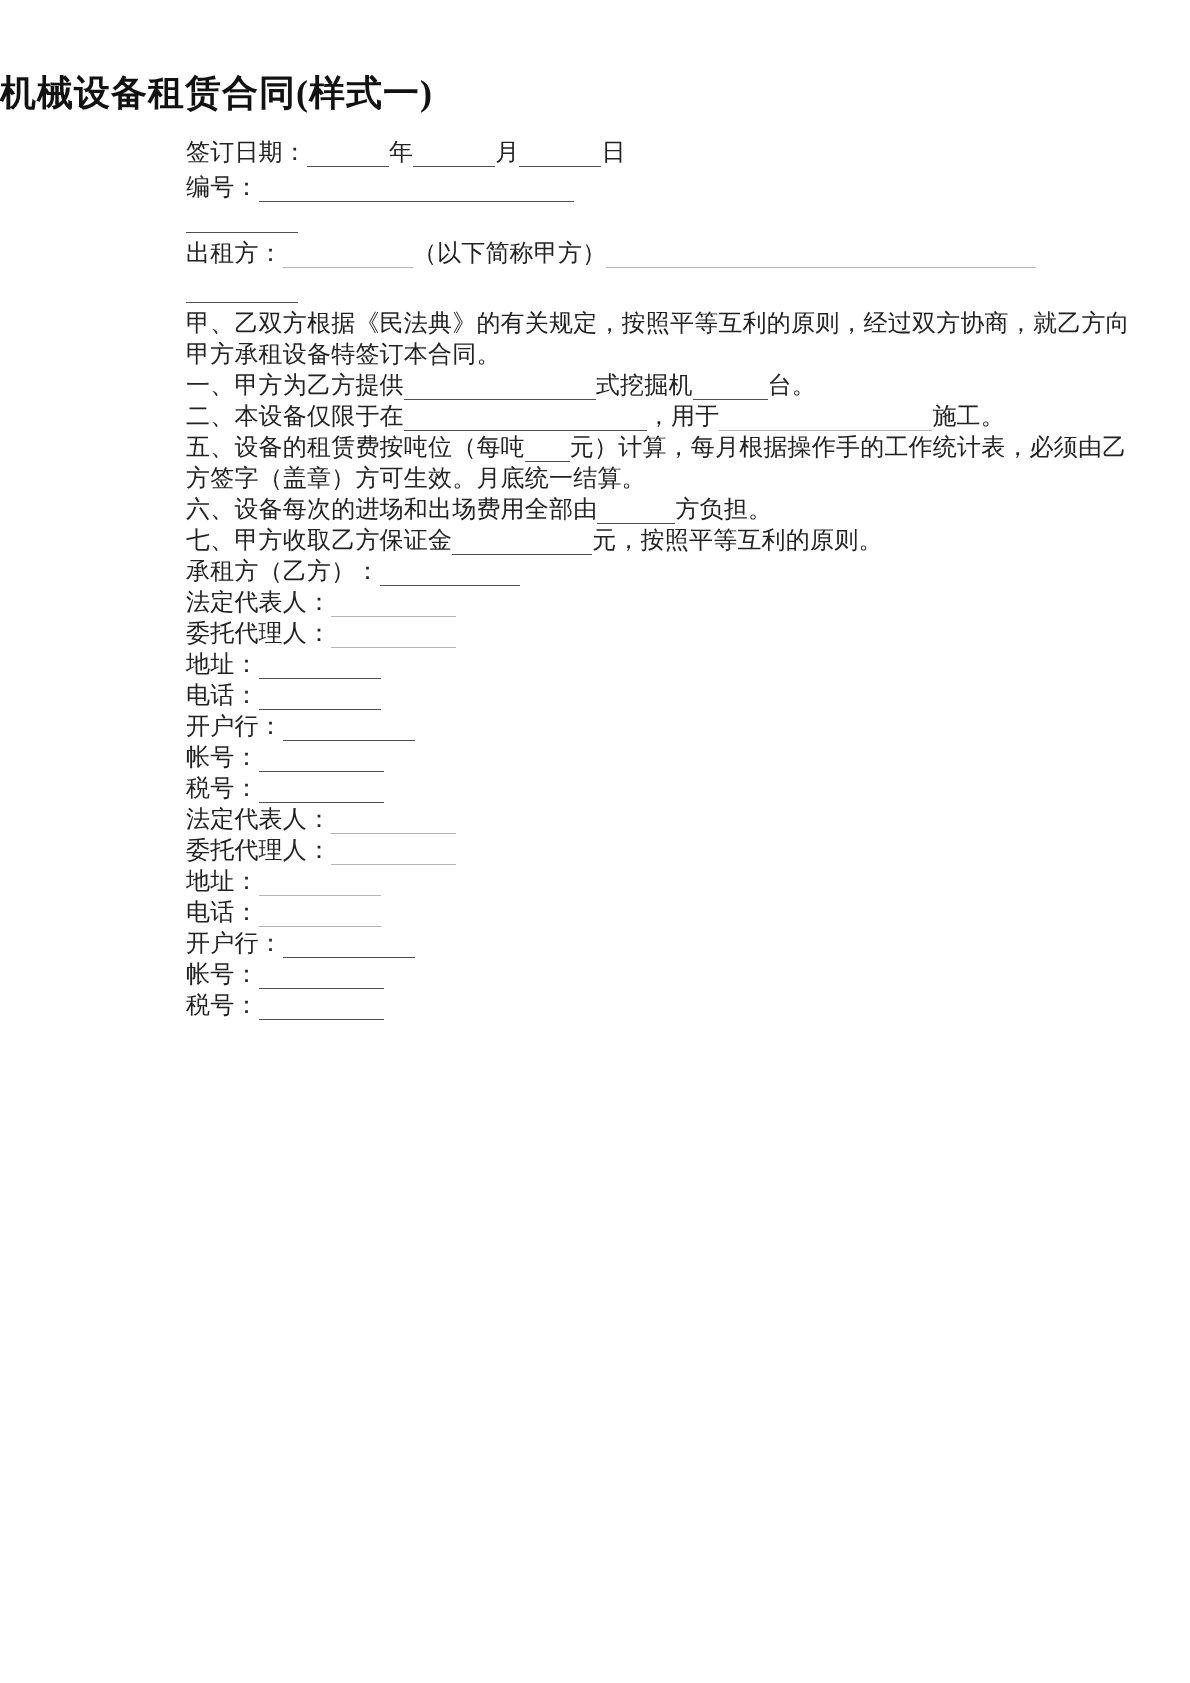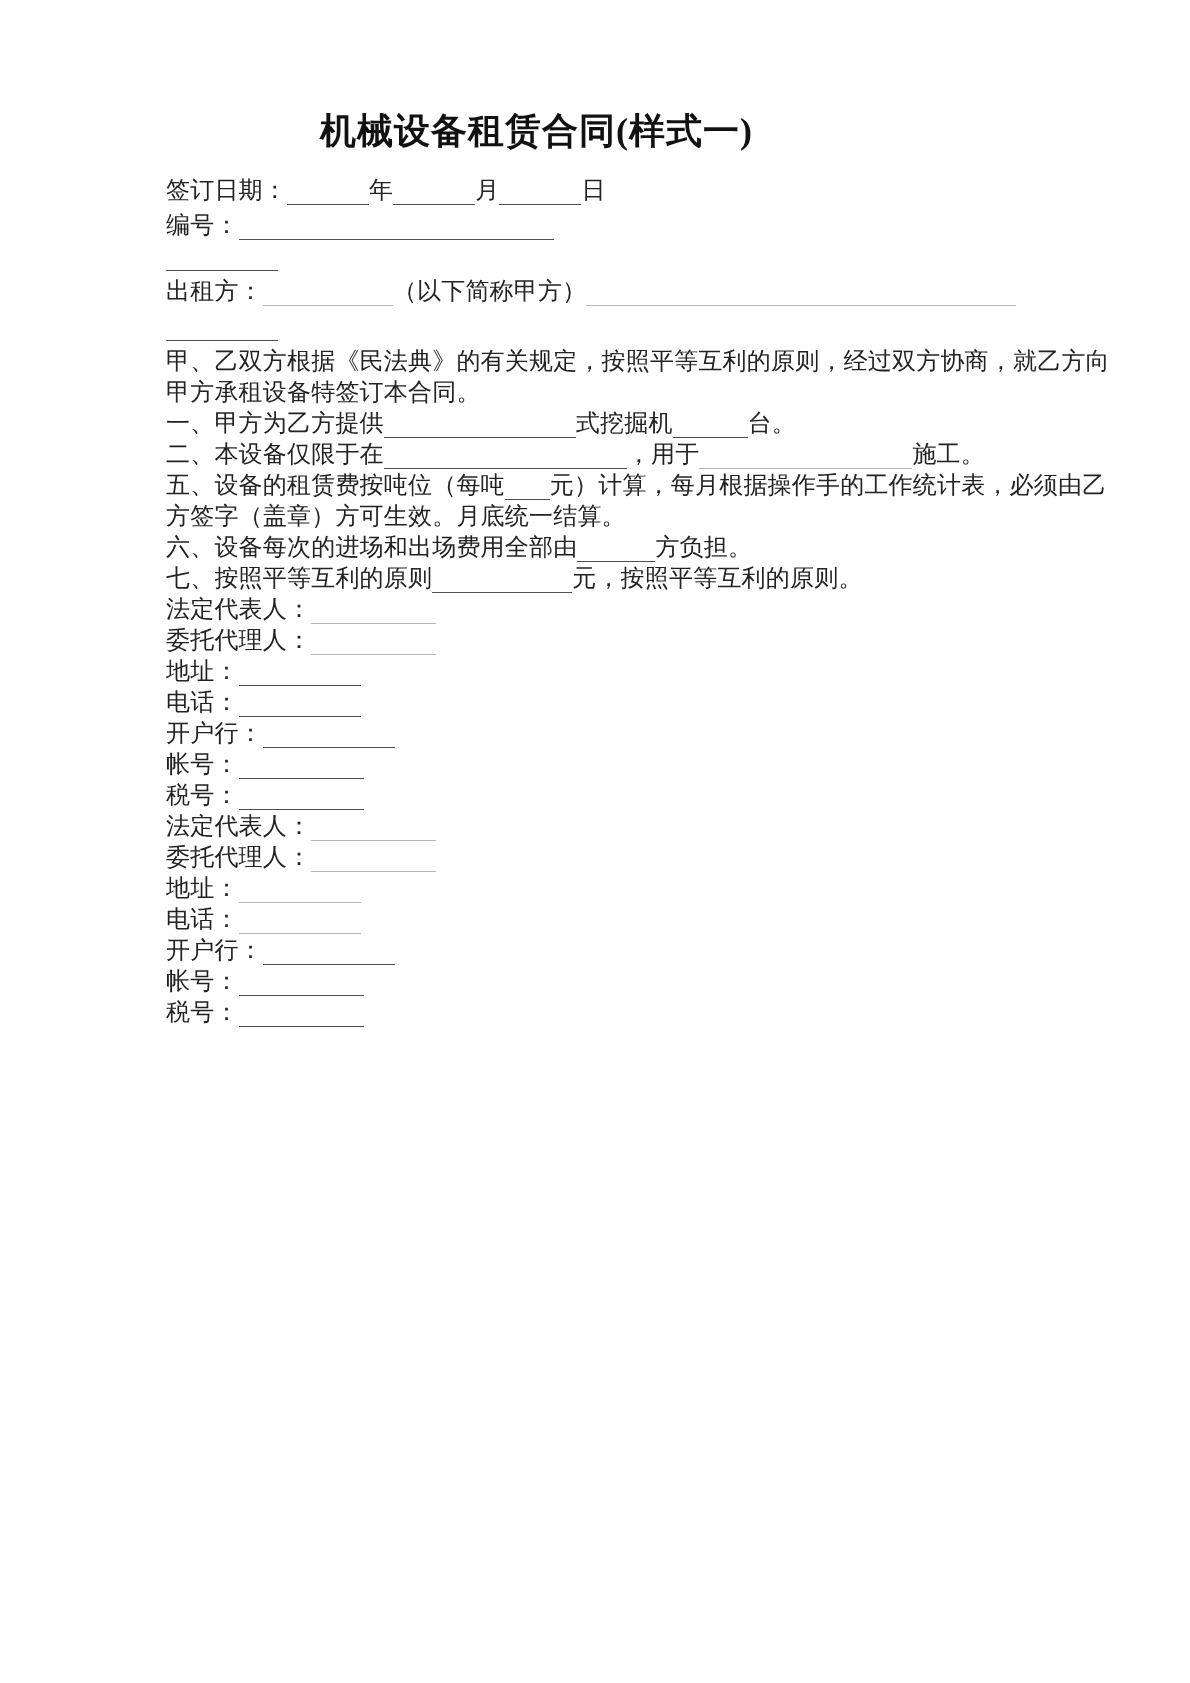--- a/index.html
+++ b/index.html
@@ -15,34 +15,34 @@
     color: #222222;
     overflow: hidden;
   }
   .page {
     position: absolute;
     inset: 0;
     background: #ffffff;
   }
   .doc-title {
     margin: 0;
-    padding-top: 109px;
+    padding-top: 71px;
     width: 1073px;
-    text-align: center;
     font-size: 36px;
     line-height: 44px;
     font-weight: 700;
     color: #111111;
     letter-spacing: 1px;
     font-family: "Liberation Serif", "DejaVu Serif", serif;
   }
   .doc-lines {
     margin-top: 22px;
     padding-left: 166px;
     padding-right: 40px;
+    margin-left: 20px;
   }
   .line {
     font-size: 24px;
     line-height: 31px;
     white-space: nowrap;
     letter-spacing: 0.2px;
     color: #222222;
   }
   .line.gap-after { margin-bottom: 4px; }
   .blank {
@@ -67,21 +67,22 @@
       <div class="line gap-after"><span class="blank" style="width: 112px;"></span></div>
       <div class="line gap-after"><span>出租方：</span><span class="blank light" style="width: 130px;"></span><span>（以下简称甲方）</span><span class="blank light" style="width: 430px;"></span></div>
       <div class="line gap-after"><span class="blank" style="width: 112px;"></span></div>
       <div class="line"><span>甲、乙双方根据《民法典》的有关规定，按照平等互利的原则，经过双方协商，就乙方向</span></div>
       <div class="line"><span>甲方承租设备特签订本合同。</span></div>
       <div class="line"><span>一、甲方为乙方提供</span><span class="blank" style="width: 192px;"></span><span>式挖掘机</span><span class="blank" style="width: 75px;"></span><span>台。</span></div>
       <div class="line"><span>二、本设备仅限于在</span><span class="blank" style="width: 243px;"></span><span>，用于</span><span class="blank light" style="width: 213px;"></span><span>施工。</span></div>
       <div class="line"><span>五、设备的租赁费按吨位（每吨</span><span class="blank" style="width: 45px;"></span><span>元）计算，每月根据操作手的工作统计表，必须由乙</span></div>
       <div class="line"><span>方签字（盖章）方可生效。月底统一结算。</span></div>
       <div class="line"><span>六、设备每次的进场和出场费用全部由</span><span class="blank" style="width: 78px;"></span><span>方负担。</span></div>
-      <div class="line"><span>七、按照平等互利的原则</span><span class="blank" style="width: 140px;"></span><span>元，按照平等互利的原则。</span></div>
+      <div class="line"><span>七、甲方收取乙方保证金</span><span class="blank" style="width: 140px;"></span><span>元，按照平等互利的原则。</span></div>
+      <div class="line"><span>承租方（乙方）：</span><span class="blank" style="width: 140px;"></span></div>
       <div class="line"><span>法定代表人：</span><span class="blank light" style="width: 125px;"></span></div>
       <div class="line"><span>委托代理人：</span><span class="blank light" style="width: 125px;"></span></div>
       <div class="line"><span>地址：</span><span class="blank" style="width: 122px;"></span></div>
       <div class="line"><span>电话：</span><span class="blank" style="width: 122px;"></span></div>
       <div class="line"><span>开户行：</span><span class="blank" style="width: 132px;"></span></div>
       <div class="line"><span>帐号：</span><span class="blank" style="width: 125px;"></span></div>
       <div class="line"><span>税号：</span><span class="blank" style="width: 125px;"></span></div>
       <div class="line"><span>法定代表人：</span><span class="blank light" style="width: 125px;"></span></div>
       <div class="line"><span>委托代理人：</span><span class="blank light" style="width: 125px;"></span></div>
       <div class="line"><span>地址：</span><span class="blank light" style="width: 122px;"></span></div>

